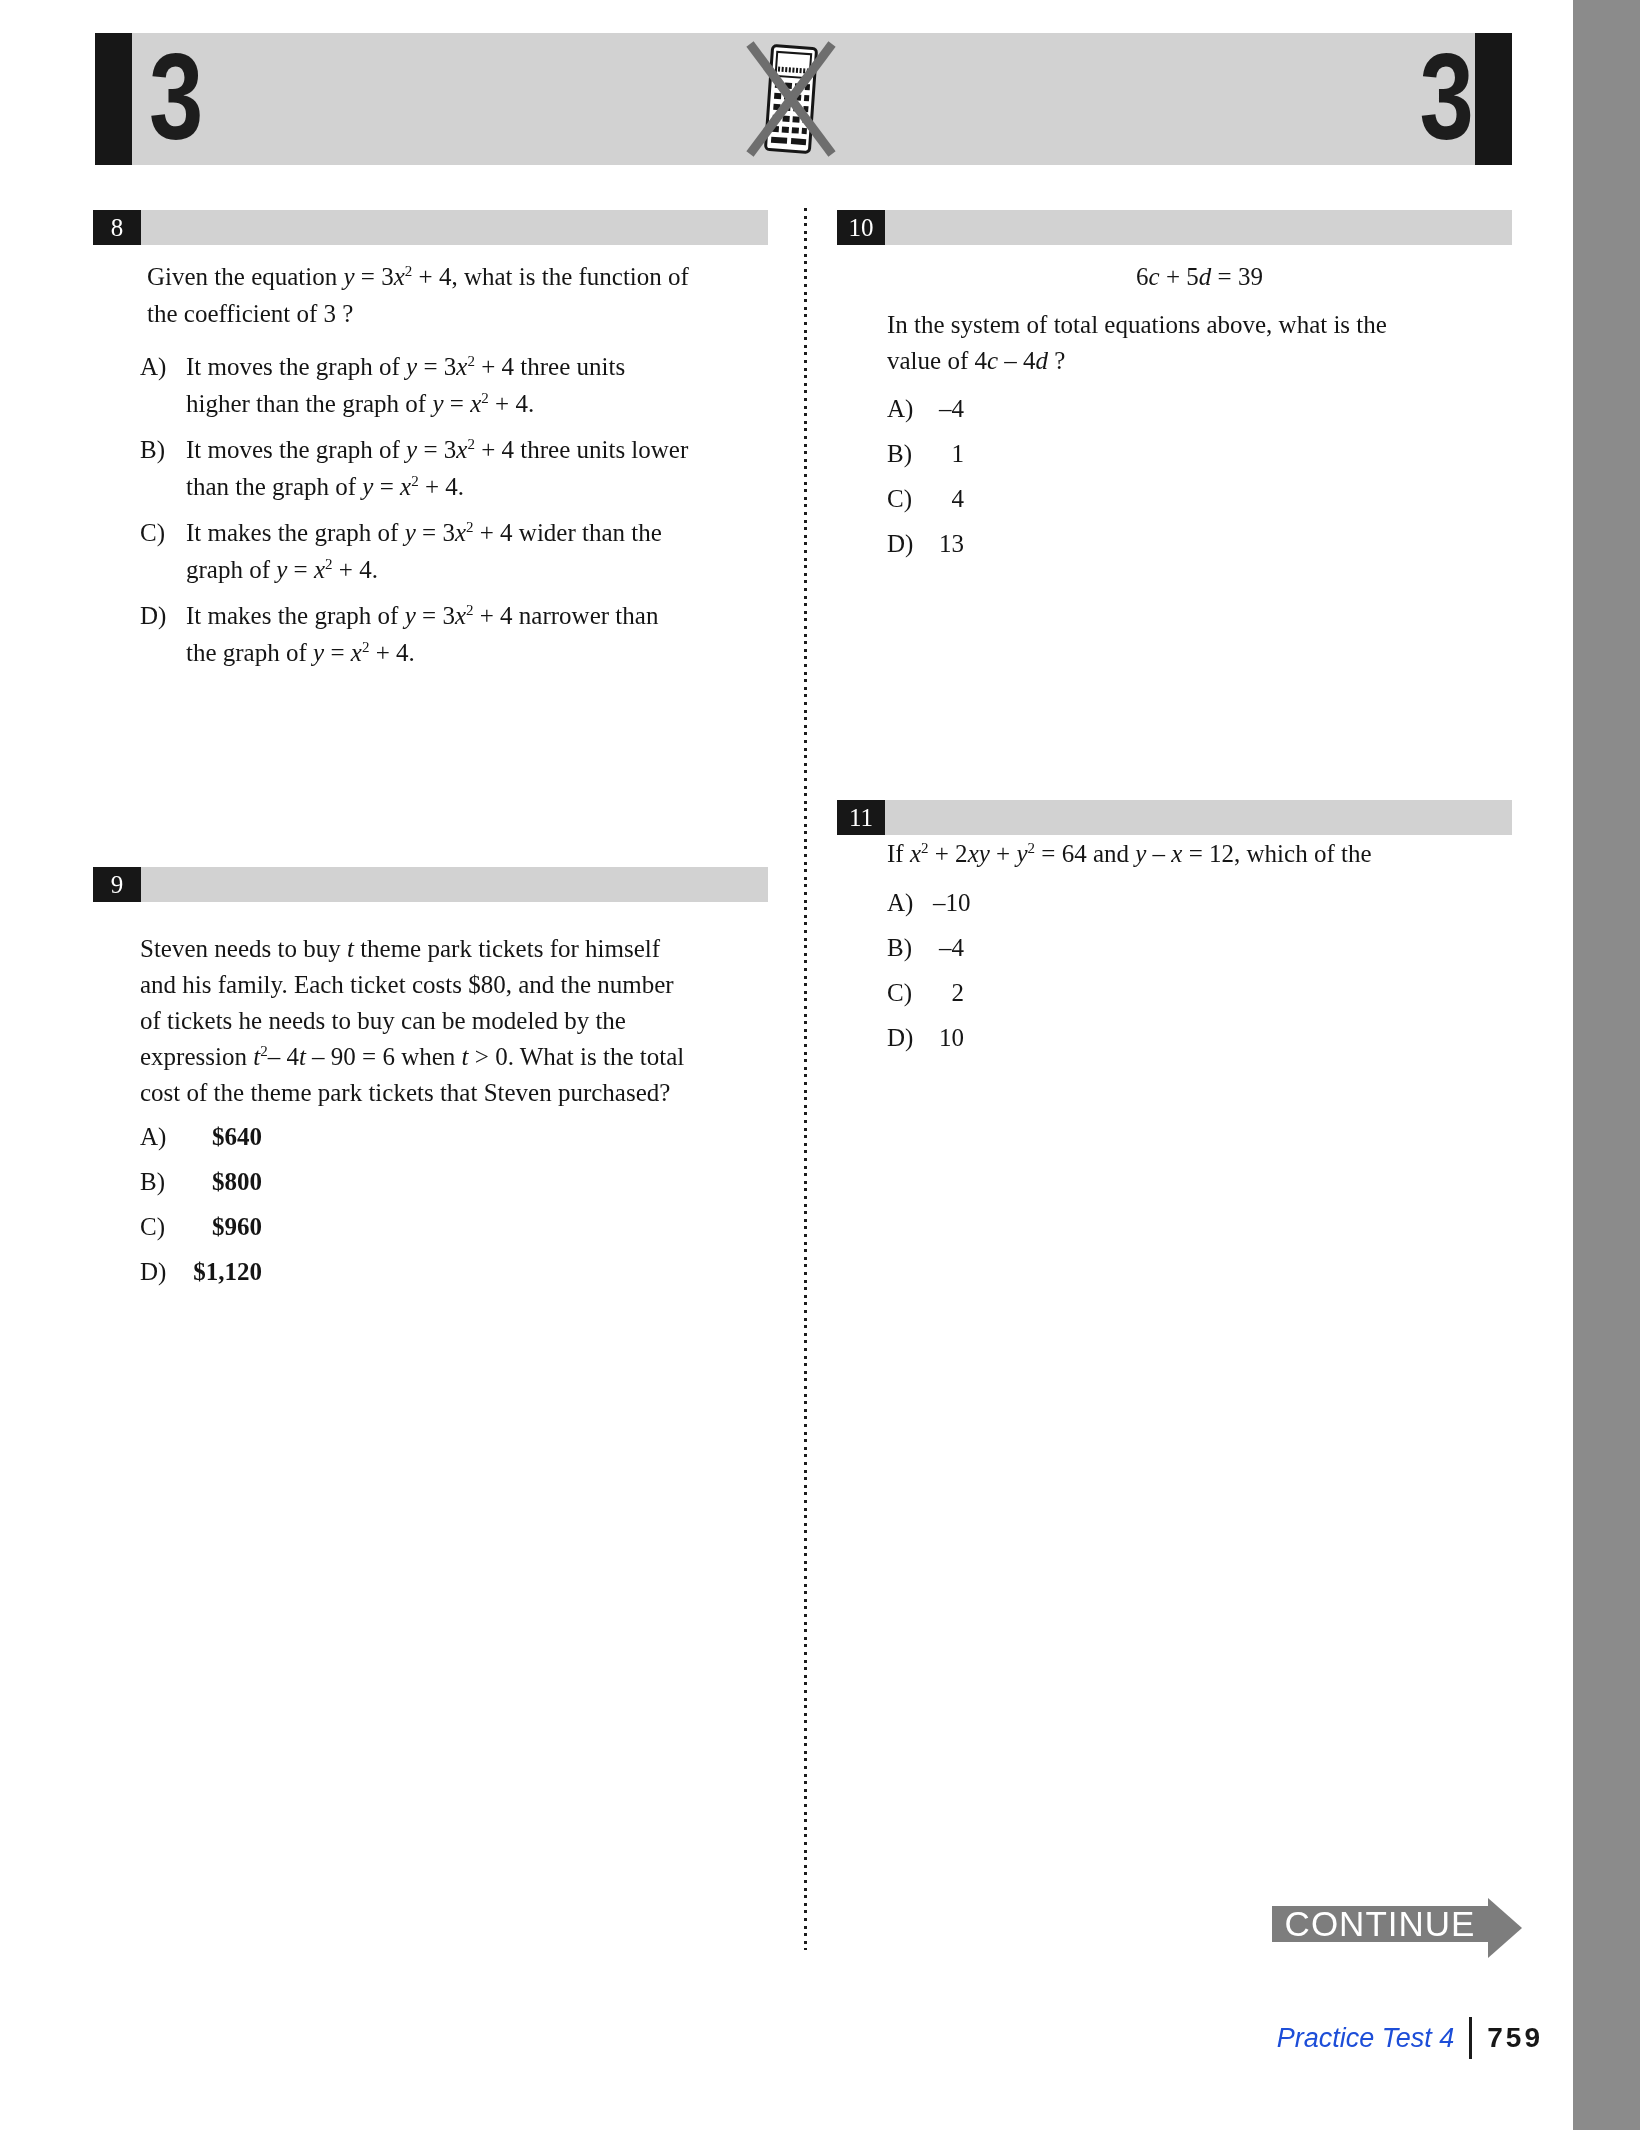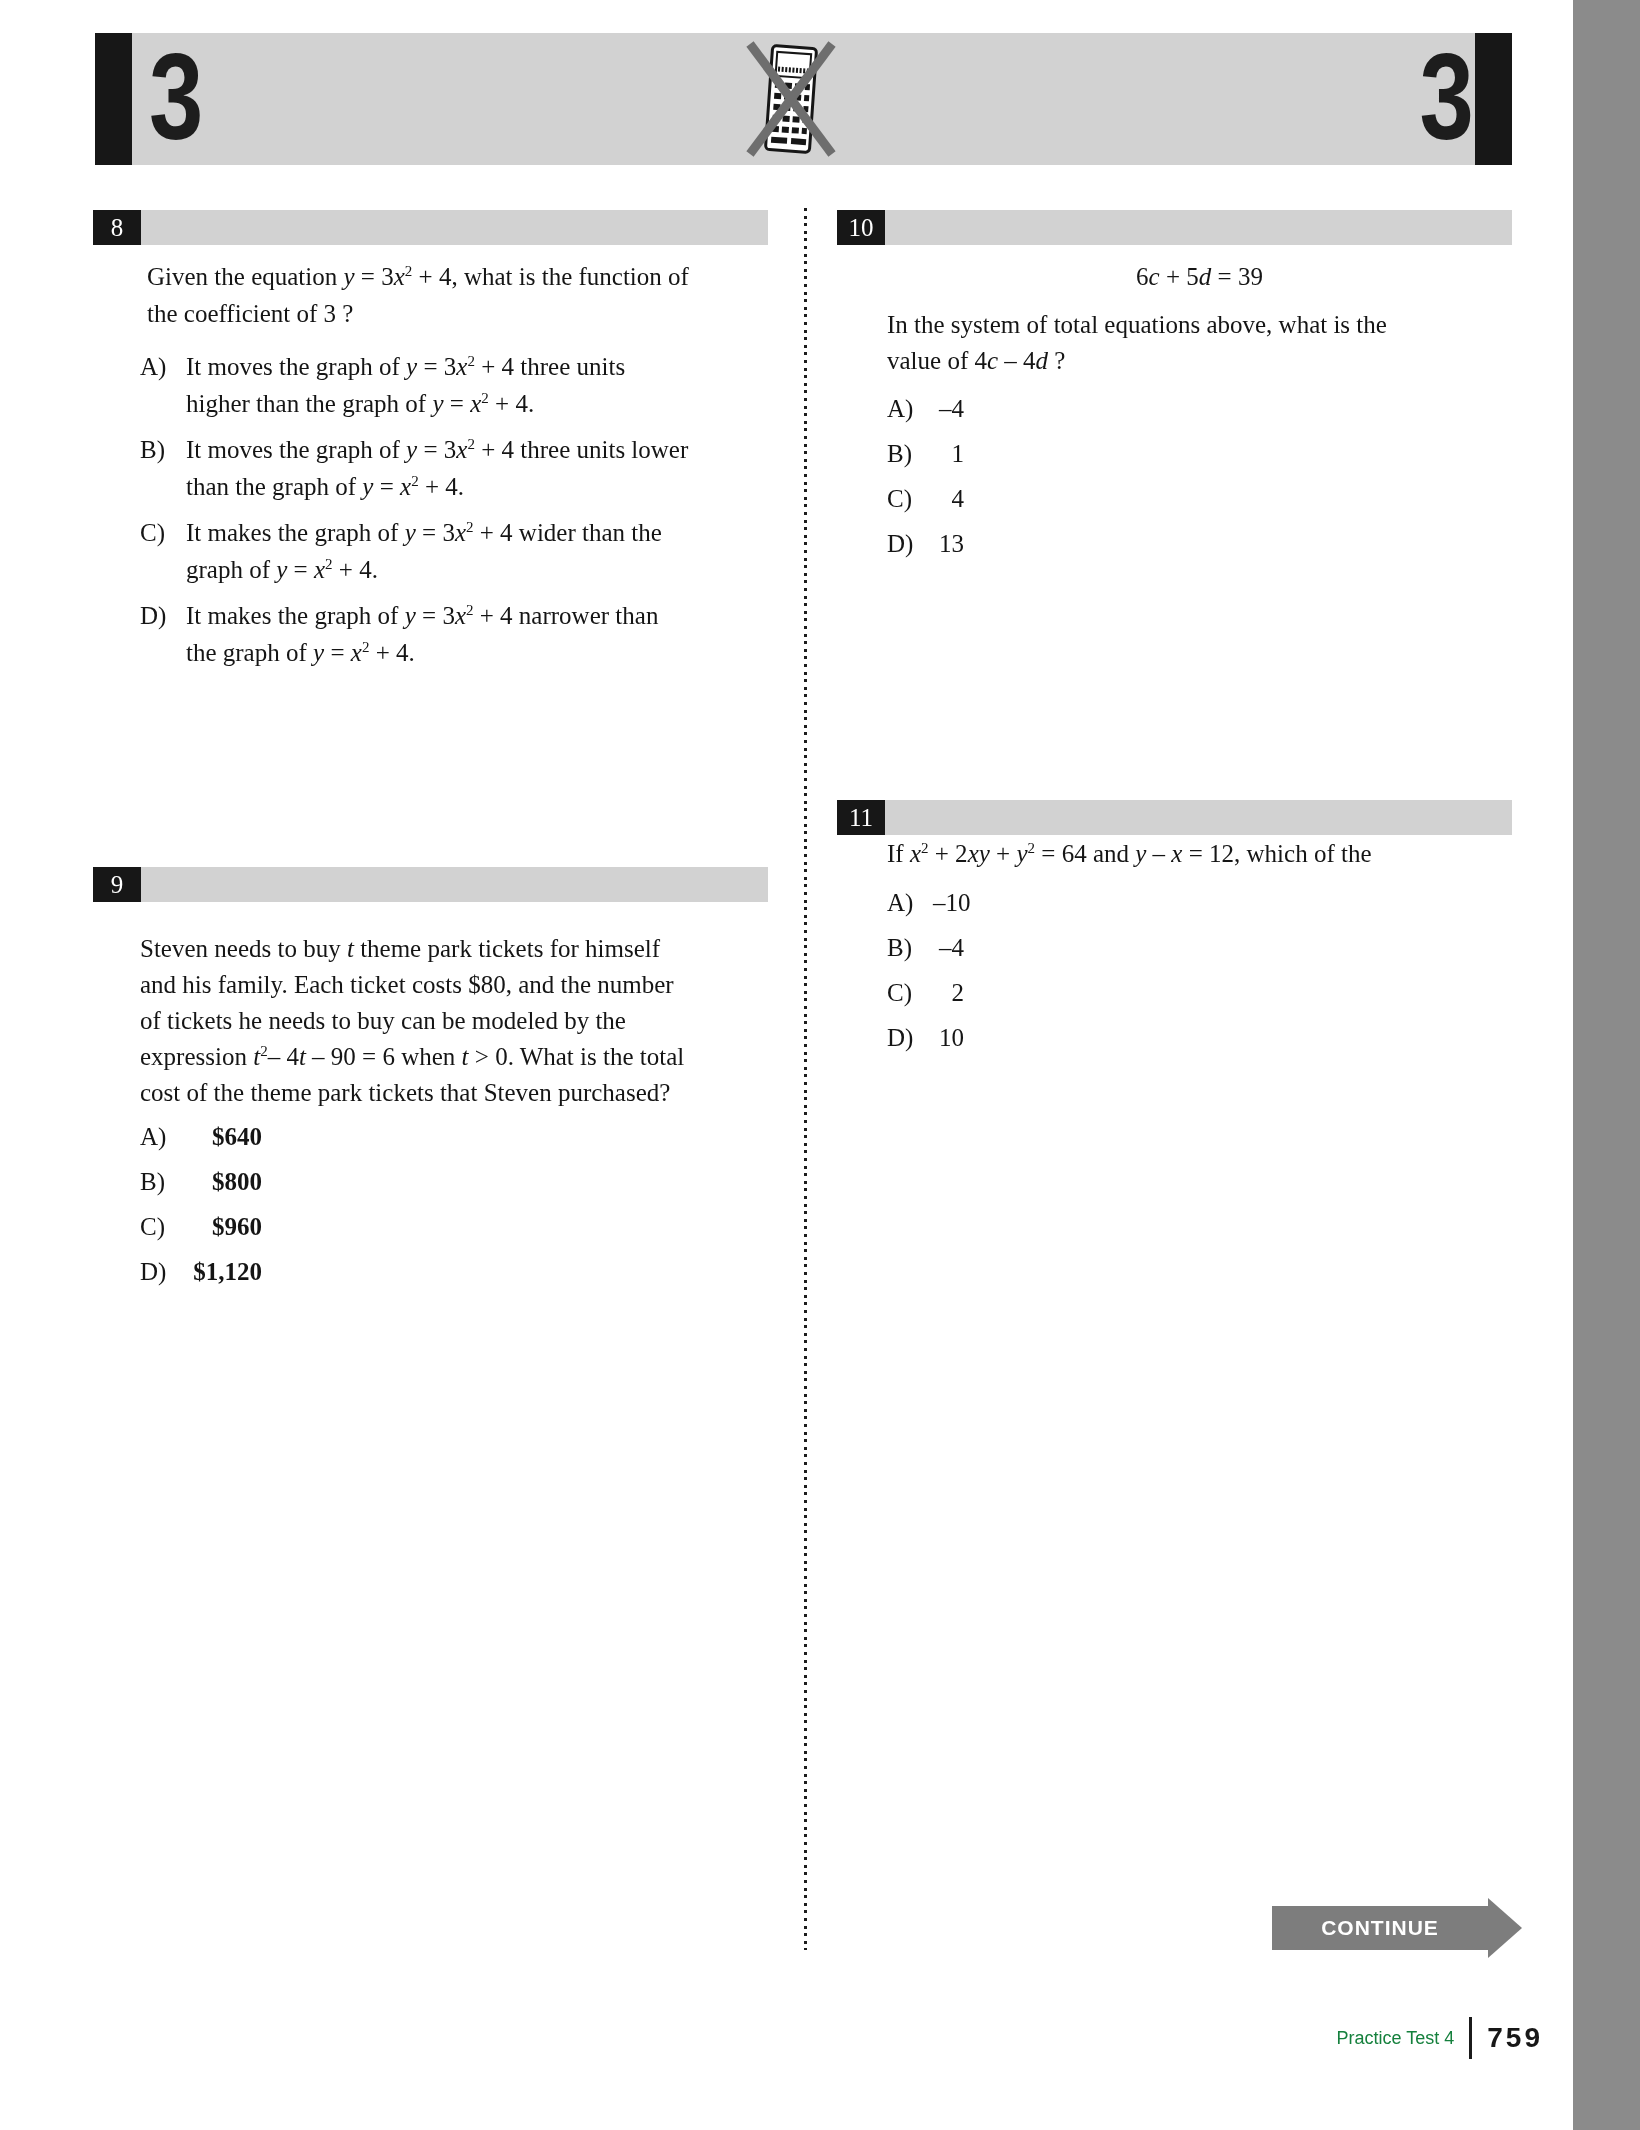--- a/index.html
+++ b/index.html
@@ -67,36 +67,36 @@
   .val { text-align:right; }
   .q9 .val { min-width:76px;font-weight:bold; }
   .q10 .val, .q11 .val { min-width:31px; }
 
   .tline, .eq { white-space:nowrap; }
   sup { font-size:15px; line-height:0; }
 
   
   .continue { position:absolute; left:1272px; top:1898px; width:252px; height:60px; }
   .cbody {
-    position:absolute; left:0; top:8px; width:216px; height:44px; background:#7d7d7d;
-    color:#ffffff; font-family:"Liberation Sans", sans-serif; font-weight:700;
-    font-size:21px; letter-spacing:1px; display:flex; align-items:center; justify-content:center;
+    position:absolute; left:0; top:8px; width:216px; height:36px; background:#7d7d7d;
+    color:#ffffff; font-family:"Liberation Sans", sans-serif; font-weight:400;
+    font-size:35px; letter-spacing:1px; display:flex; align-items:center; justify-content:center;
   }
   .chead {
     position:absolute; left:216px; top:0; width:0; height:0;
     border-top:30px solid transparent; border-bottom:30px solid transparent;
     border-left:34px solid #7d7d7d;
   }
 
   
   .page-footer {
     position:absolute; top:2016px; right:97px; height:44px;
     display:flex; align-items:center; gap:15px; font-family:"Liberation Sans", sans-serif;
   }
-  .flabel { font-size:18px; color:#15803d; }
+  .flabel { font-size:27px; color:#1d4ed8;font-style:italic; }
   .fdiv { width:3px; height:42px; background:#1b1b1b; }
   .fnum { font-size:28px; font-weight:700; letter-spacing:3px; color:#171717; }
 </style>
 </head>
 <body>
 
 <div class="page">
 
   <div class="right-strip"></div>
 

